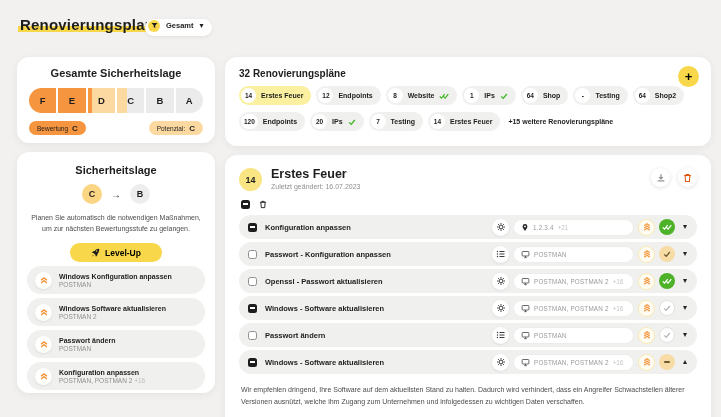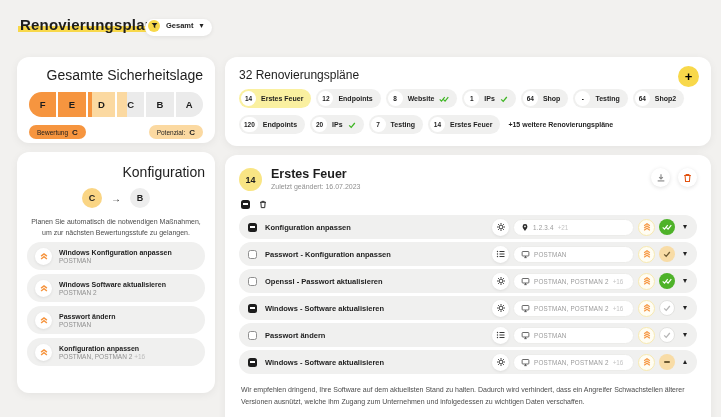--- a/index.html
+++ b/index.html
@@ -28,21 +28,21 @@
     display:flex; align-items:center; gap:6px; padding:0 8px 4px 3px; cursor:pointer;
   }
   .filter-circle {
     width:12px; height:12px; border-radius:50%; background:#F8D84A;
     display:flex; align-items:center; justify-content:center;
   }
   .filter-pill .sel { font-size:7.5px; font-weight:bold; }
   .caret { font-size:8px; line-height:1; color:#222; }
   
   .security-card { left:17px; top:57px; width:198px; height:86px; padding:10px 12px; }
-  .card-title { font-size:14px; font-weight:normal; text-align:right; }
+  .card-title { font-size:11px; font-weight:bold; text-align:center; }
   .grade-bar { display:flex; gap:2px; margin-top:9px; }
   .seg {
     flex:1; height:25px; display:flex; align-items:center; justify-content:center;
     font-size:9.5px; font-weight:bold; background:#EBEBEB;
   }
   .seg:first-child { border-radius:13px 0 0 13px; }
   .seg:last-child  { border-radius:0 13px 13px 0; }
   .seg.full  { background:#F6953F; }
   .seg.part-orange { background:linear-gradient(90deg,#F6953F 0 14%,#FBD9A1 14% 100%); }
   .seg.part-peach  { background:linear-gradient(90deg,#FBD9A1 0 38%,#EBEBEB 38% 100%); }
@@ -82,21 +82,21 @@
   .measure-icon {
     width:17px; height:17px; border-radius:50%; background:#fff; flex:none;
     display:flex; align-items:center; justify-content:center;
     box-shadow:0 1px 3px rgba(0,0,0,.08);
   }
   .measure-title { font-size:7px; font-weight:bold; line-height:1.3; }
   .measure-sub { font-size:6.5px; color:#8f8f8f; }
   .measure-sub .extra { color:#bdbdbd; }
   
   .plans-card { left:225px; top:57px; width:486px; height:89px; padding:11px 14px; }
-  .plans-title { font-size:12px; font-weight:normal; }
+  .plans-title { font-size:10px; font-weight:bold; }
   .add-btn {
     position:absolute; right:12px; top:9px; width:21px; height:21px; border-radius:50%;
     background:#F8D84A; border:none; font-size:13px; font-weight:bold; cursor:pointer;
     display:flex; align-items:center; justify-content:center; line-height:1;
     font-family:"Liberation Sans", sans-serif;
   }
   .chip-row { display:flex; align-items:center; gap:5px; margin-top:7px; }
   .chip {
     background:#F0F0EF; border-radius:10px; height:19px; display:flex; align-items:center;
     gap:5px; padding:0 8px 0 2px; cursor:pointer; flex:none;
@@ -192,27 +192,35 @@
       <b>C</b>
     </span>
     <span class="badge peach">
       <span>Potenzial:</span>
       <b>C</b>
     </span>
   </div>
 </div>
 
 <div class="card quickplan-card">
-  <div class="card-title">Konfiguration</div>
+  <div class="card-title">Sicherheitslage</div>
   <div class="qp-grades">
     <span class="grade-circle from">C</span>
     <span class="qp-arrow">→</span>
     <span class="grade-circle to">B</span>
   </div>
   <p class="qp-desc">Planen Sie automatisch die notwendigen Maßnahmen, um zur nächsten Bewertungsstufe zu gelangen.</p>
+  <button class="levelup-btn">
+    <span>
+      <svg width="9" height="9" viewBox="0 0 12 12">
+          <path d="M11 1C8.3 1 6.2 2.1 4.9 3.9L2.6 4.5 1 6.2l2.4.5L6 9.3l.5 2.4 1.7-1.6.6-2.3C10.1 6.4 11 3.7 11 1zM8.2 4.6a.9.9 0 1 1-1.3-1.3.9.9 0 0 1 1.3 1.3zM2.6 9.4l-1 2 2-1-1-1z" fill="#1d1d1d"></path>
+        </svg>
+    </span>
+    <span>Level-Up</span>
+  </button>
 
   <div class="measure">
     <span class="measure-icon">
       <svg width="10" height="10" viewBox="0 0 12 12" fill="none" stroke="#F6953F" stroke-width="1.7">
           <path d="M2.5 6.2 6 3.4l3.5 2.8"></path>
           <path d="M2.5 9.6 6 6.8l3.5 2.8"></path>
         </svg>
     </span>
     <span>
       <div class="measure-title">Windows Konfiguration anpassen</div>

